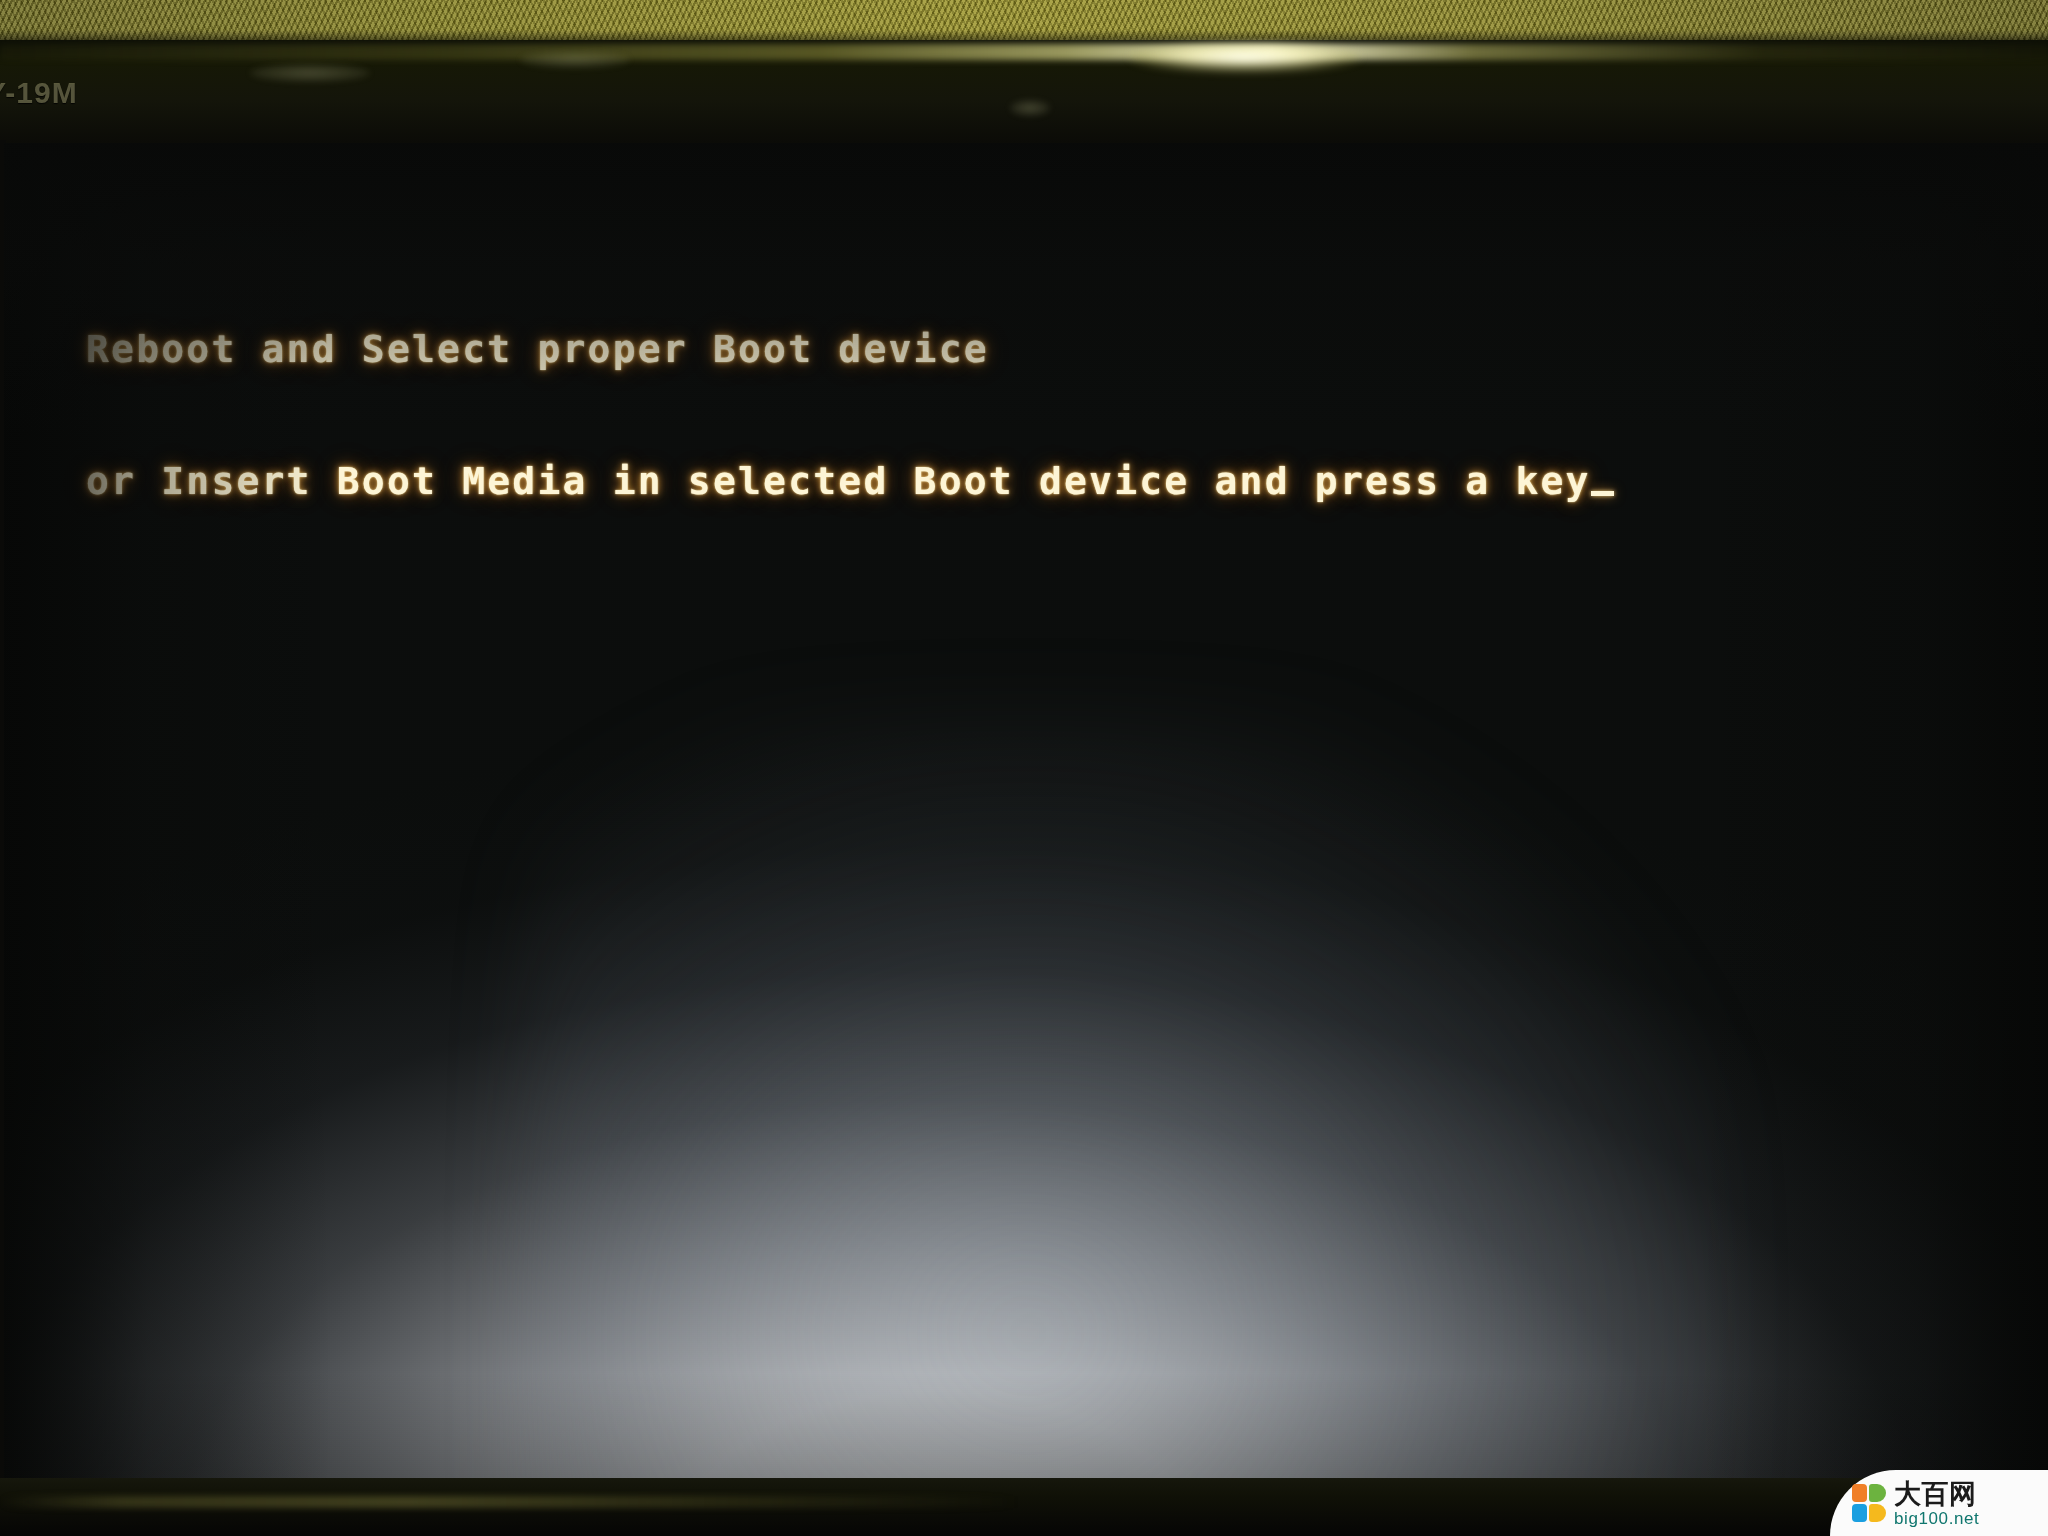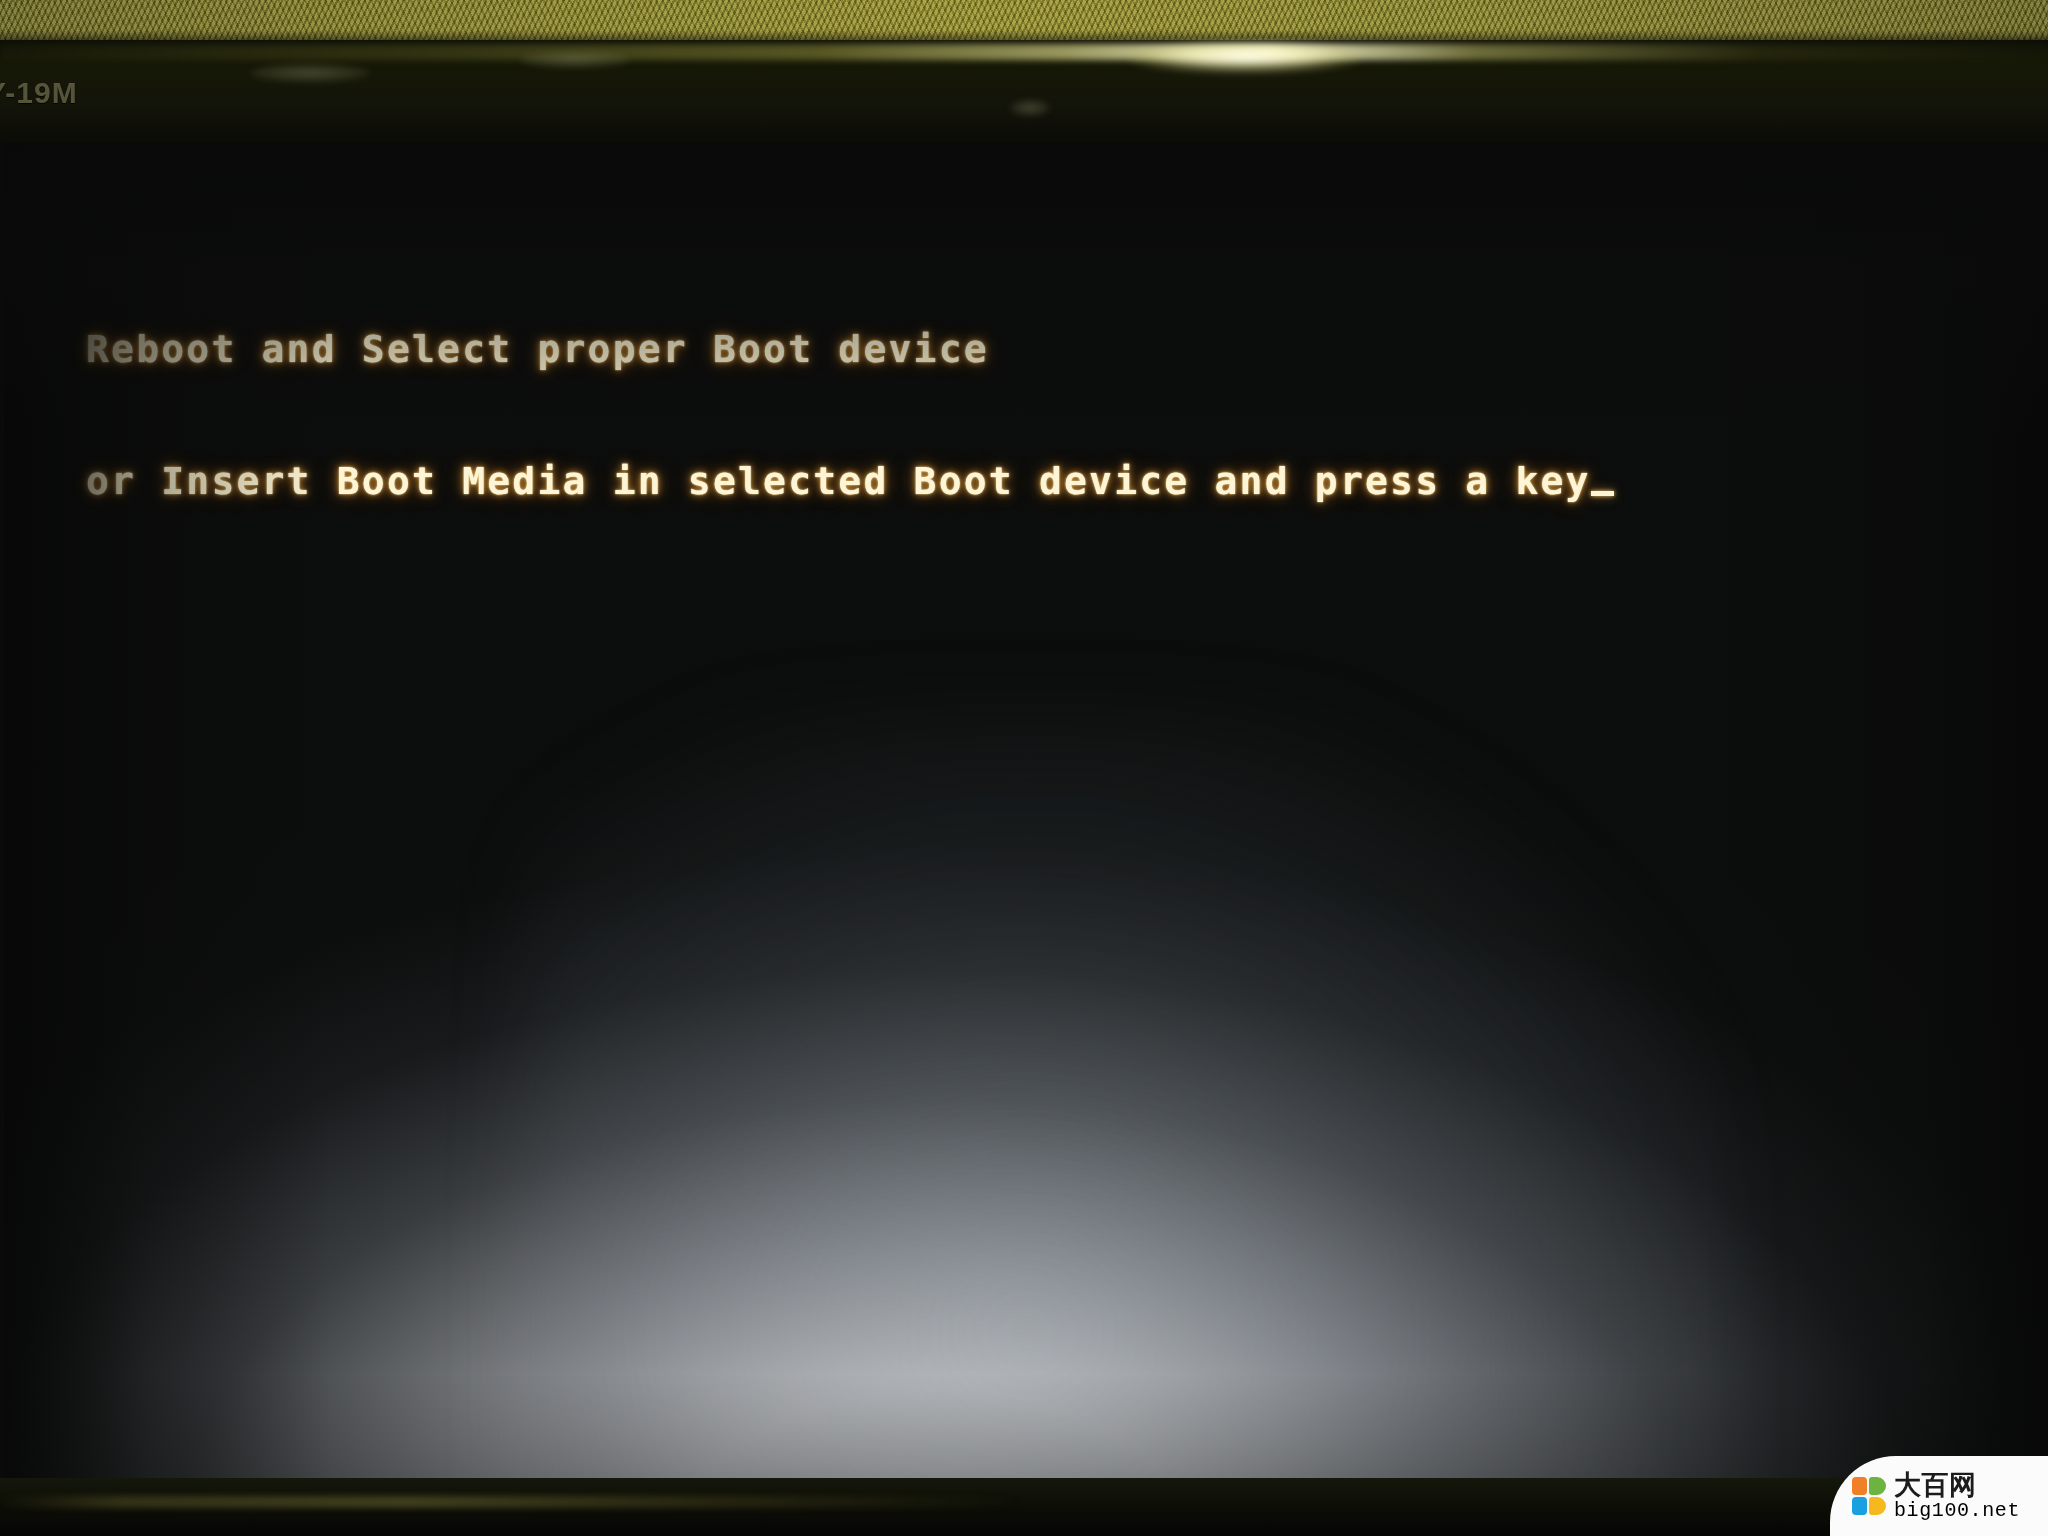--- a/index.html
+++ b/index.html
@@ -210,21 +210,21 @@
       0 0 4px rgba(255,215,130,0.9),
       0 0 12px rgba(255,160,50,0.55);
   }
 
   
   .watermark {
     position: absolute;
     right: 0;
     bottom: 0;
     width: 218px;
-    height: 80px;
+    height: 66px;
     border-top-left-radius: 66px;
     background: #fbfbfb;
     display: flex;
     align-items: center;
     padding-left: 22px;
     box-sizing: border-box;
   }
   .wm-logo {
     width: 34px; height: 38px;
     display: grid;
@@ -241,23 +241,23 @@
   .wm-sq.d { background: #f5b91d; border-top-right-radius: 12px; border-bottom-right-radius: 12px; }
   .wm-text { display: flex; flex-direction: column; line-height: 1; }
   .wm-cn {
     font-family: "DejaVu Sans", sans-serif;
     font-size: 27px;
     font-weight: 700;
     color: #1b1b1b;
     letter-spacing: 0.5px;
   }
   .wm-en {
-    font-family: Liberation Mono, monospace;
-    font-size: 20px;
-    color: #000000;
+    font-family: Liberation Sans, sans-serif;
+    font-size: 17px;
+    color: #0f766e;
     letter-spacing: 0.6px;
     margin-top: 3px;
   }
 </style>
 </head>
 <body>
 
 <div id="photo">
 
   <div class="wall"></div>

